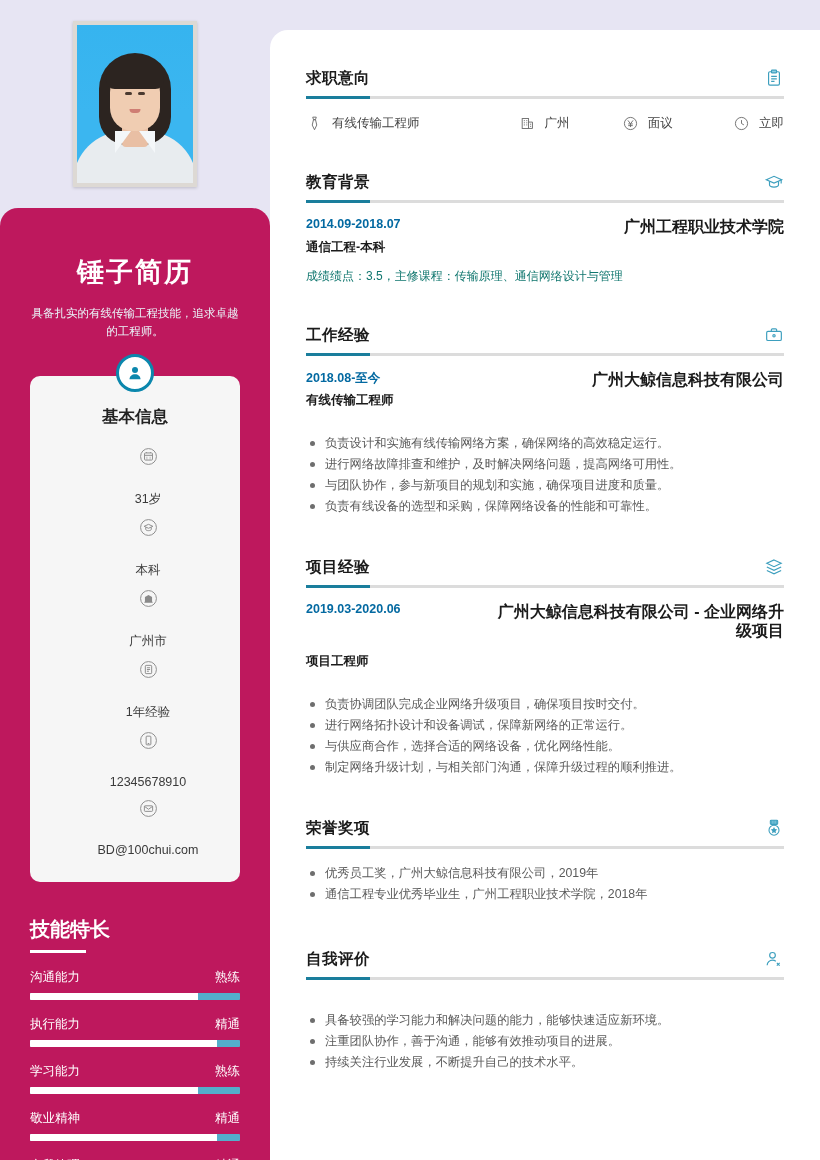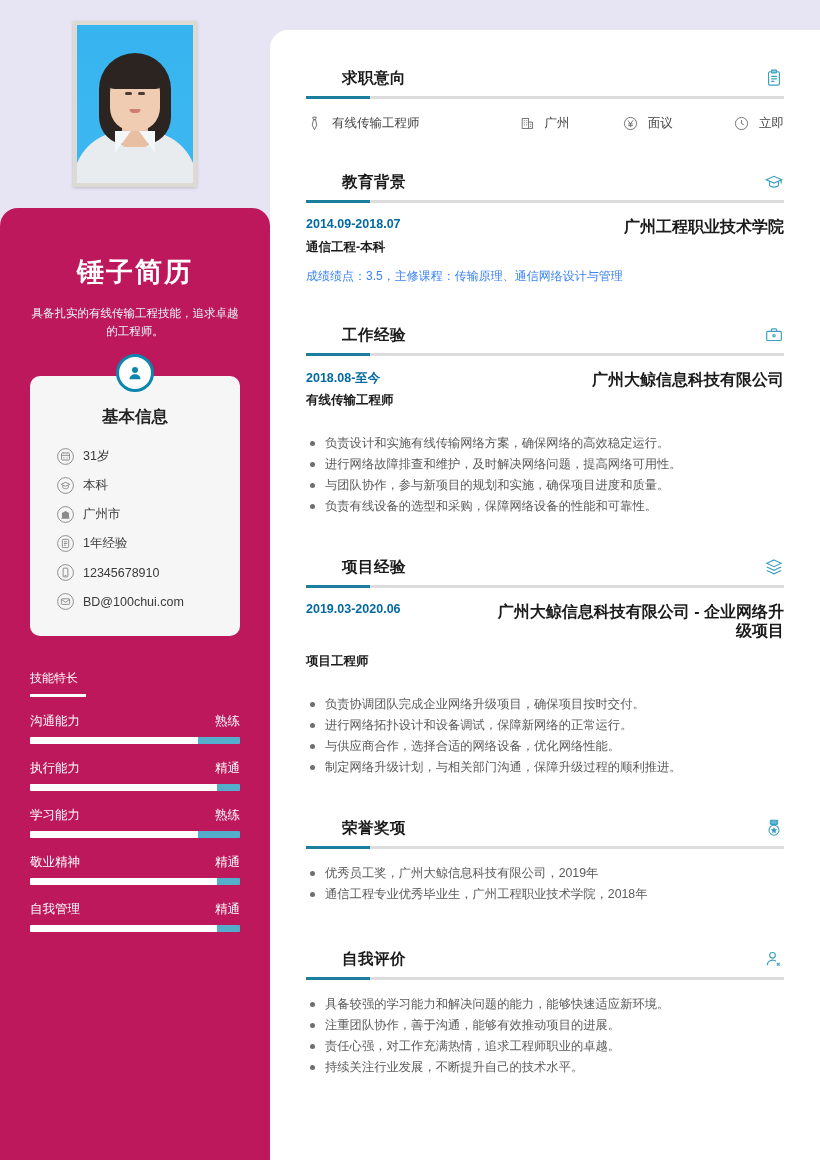--- a/index.html
+++ b/index.html
@@ -92,69 +92,70 @@
   .avatar-badge svg { display: block; }
   .info-card {
     background: #f6f6f6; border-radius: 10px;
     padding: 30px 0 20px 0;
   }
   .info-title {
     text-align: center; font-size: 16.5px; font-weight: 700; color: #222;
     margin-bottom: 14px;
   }
   .info-row {
-    display: flex; align-items: center; gap: 8px;
+    display: flex; align-items: center; gap: 25px;
     padding: 5px 0 5px 26px;
+    flex-direction: column;
   }
   .info-row .ic { width: 19px; height: 19px; flex: 0 0 19px; }
   .info-row .tx { font-size: 12.5px; color: #3a3a3a; }
 
   
   .skills { margin: 34px 30px 0 30px; }
   .skills-title {
-    color: #ffffff; font-size: 12px; font-weight: 400; padding-bottom: 7px;
+    color: #ffffff; font-size: 20px; font-weight: 700; padding-bottom: 7px;
   }
   .skills-underline { width: 56px; height: 3px; background: #ffffff; margin-bottom: 16px; }
   .skill { margin-bottom: 16px; }
   .skill-head { display: flex; align-items: flex-end; justify-content: space-between; }
   .skill-name { color: #ffffff; font-size: 12.5px; }
   .skill-level { color: #ffffff; font-size: 12.5px; }
   .skill-track {
     margin-top: 7px; height: 7px; width: 100%;
     background: #54aecb; border-radius: 1px; overflow: hidden;
   }
   .skill-fill { height: 100%; background: #ffffff; }
 
   
   .content {
     position: absolute; left: 270px; top: 30px; width: 550px; height: 1130px;
     background: #ffffff; border-radius: 18px 0 0 0;
     padding: 38px 36px 0 36px;
   }
   .section { margin-bottom: 26px; }
   .sec-head { position: relative; }
-  .sec-title-row { display: flex; align-items: flex-start; justify-content: space-between; margin-left: 36px; }
+  .sec-title-row { display: flex; align-items: flex-start; justify-content: space-between; }
   .sec-title { font-size: 15.5px; font-weight: 700; color: #1b1b1b; letter-spacing: .5px; }
   .sec-icon { width: 20px; height: 20px; }
   .sec-rule { position: relative; height: 3px; margin-top: 7px; background: #dcdcdc; }
   .sec-rule::after {
     content: ""; position: absolute; left: 0; top: 0; height: 3px; width: 64px; background: #1a7e9c;
   }
 
   .entry { margin-top: 14px; }
   .entry-top {
     display: flex; justify-content: space-between; align-items: flex-start; gap: 16px;
   }
   .entry-date { font-size: 12.5px; font-weight: 700; color: #0369a1; white-space: nowrap; }
   .entry-org {
     font-size: 16px; font-weight: 700; color: #1b1b1b; text-align: right; line-height: 19px;
   }
   .entry-sub { font-size: 12.5px; font-weight: 700; color: #1b1b1b; margin-top: 3px; }
   .entry-sub.spaced { margin-top: 13px; }
-  .entry-note { font-size: 12px; color: #3b82f6; margin-top: 12px; }
+  .entry-note { font-size: 12px; color: #0f766e; margin-top: 12px; }
 
   ul.bullets { list-style: none; margin-top: 24px; }
   ul.bullets li {
     position: relative; padding-left: 19px; font-size: 12.3px; color: #5a5a5a;
     line-height: 21px;
   }
   ul.bullets li::before {
     content: ""; position: absolute; left: 4px; top: 8px;
     width: 5px; height: 5px; border-radius: 50%; background: #6e6e6e;
   }
@@ -498,22 +499,21 @@
           <span class="sec-icon">
             <svg width="20" height="20" viewBox="0 0 24 24" fill="none" stroke="#3d9fbe" stroke-width="1.4">
               <circle cx="10.2" cy="7.6" r="3.4"></circle>
               <path d="M3.8 19.6c0-3.6 2.9-6.2 6.4-6.2 1.5 0 2.9.5 4 1.3"></path>
               <path d="M15.4 16.6l3.4 3.4M18.8 16.6l-3.4 3.4"></path>
             </svg>
           </span>
         </div>
         <div class="sec-rule"></div>
       </div>
-      <ul class="bullets" style="margin-top:14px;">
+      <ul class="bullets" style="margin-top:30px;">
         <li>具备较强的学习能力和解决问题的能力，能够快速适应新环境。</li>
         <li>注重团队协作，善于沟通，能够有效推动项目的进展。</li>
-        <li>责任心强，对工作充满热情，追求工程师职业的卓越。</li>
         <li>持续关注行业发展，不断提升自己的技术水平。</li>
       </ul>
     </div>
 
   </div>
 </div>
 
 </body></html>

